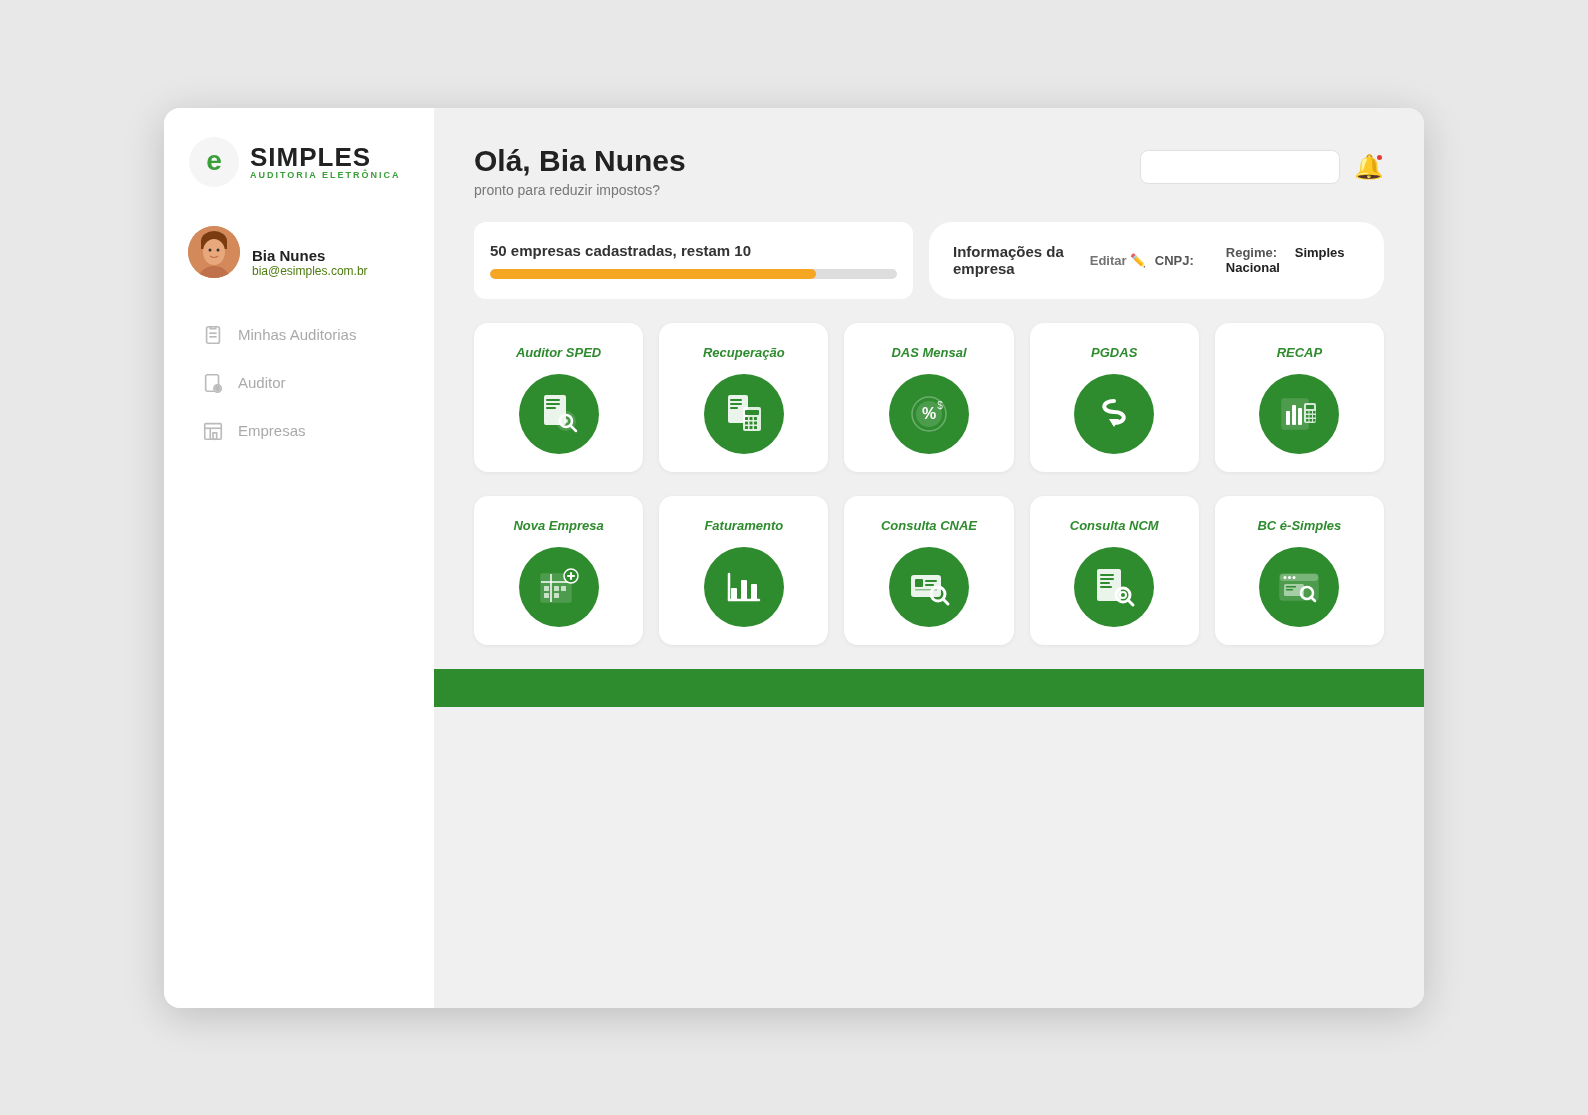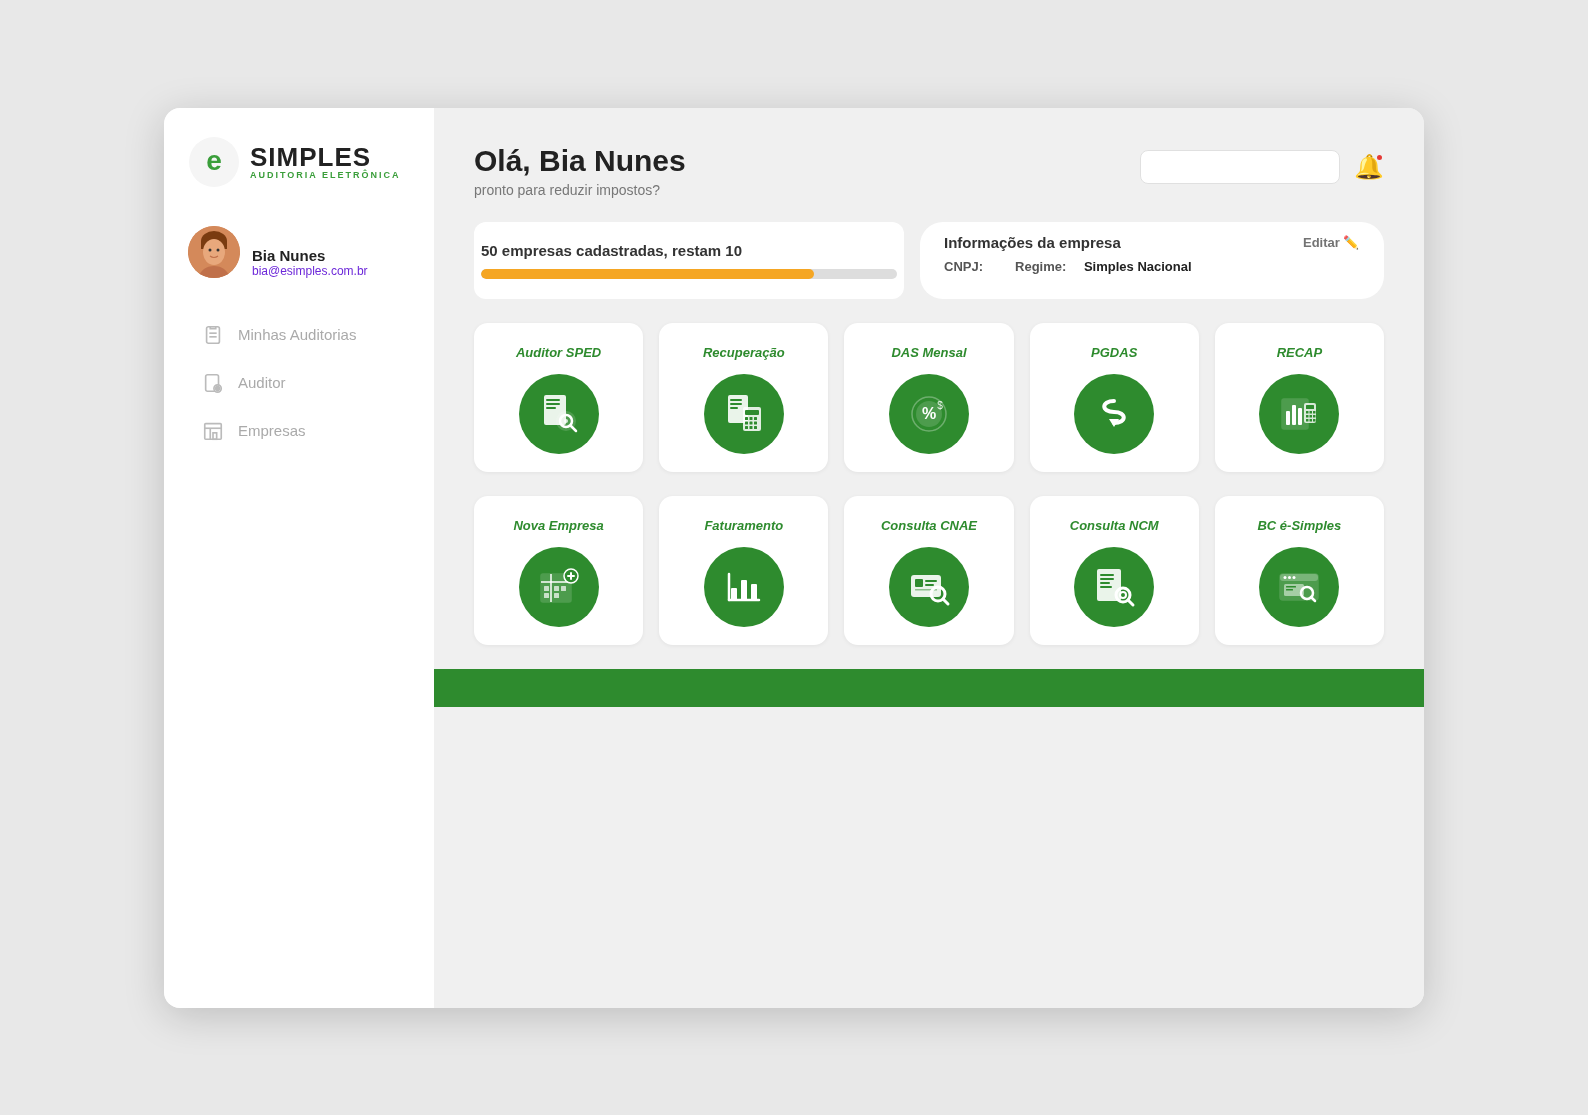--- a/index.html
+++ b/index.html
@@ -70,21 +70,21 @@
       display: flex;
       flex-direction: column;
     }
     .user-name {
       font-size: 15px;
       font-weight: 700;
       color: #222;
     }
     .user-email {
       font-size: 12px;
-      color: #6d28d9;
+      color: #4d7c0f;
     }
     .nav-menu {
       padding: 10px 0;
       display: flex;
       flex-direction: column;
       gap: 2px;
     }
     .nav-item {
       display: flex;
       align-items: center;
@@ -169,21 +169,21 @@
     }
     
     .info-row {
       display: flex;
       gap: 16px;
     }
     .card-companies {
       flex: 1;
       background: #fff;
       border-radius: 12px;
-      padding: 20px 7px;
+      padding: 20px 16px;
       display: flex;
       flex-direction: column;
       gap: 10px;
     }
     .card-title {
       font-size: 15px;
       font-weight: 600;
       color: #333;
     }
     .progress-bar-bg {
@@ -197,21 +197,21 @@
       height: 100%;
       background: #f5a623;
       border-radius: 6px;
     }
     .card-empresa-info {
       flex: 1;
       background: #fff;
       border-radius: 23px;
       padding: 12px 24px;
       display: flex;
-      flex-direction: column;
+      flex-direction: row;
       gap: 8px;
     }
     .empresa-header {
       display: flex;
       align-items: center;
       justify-content: space-between;
     }
     .empresa-title {
       font-size: 15px;
       font-weight: 700;

